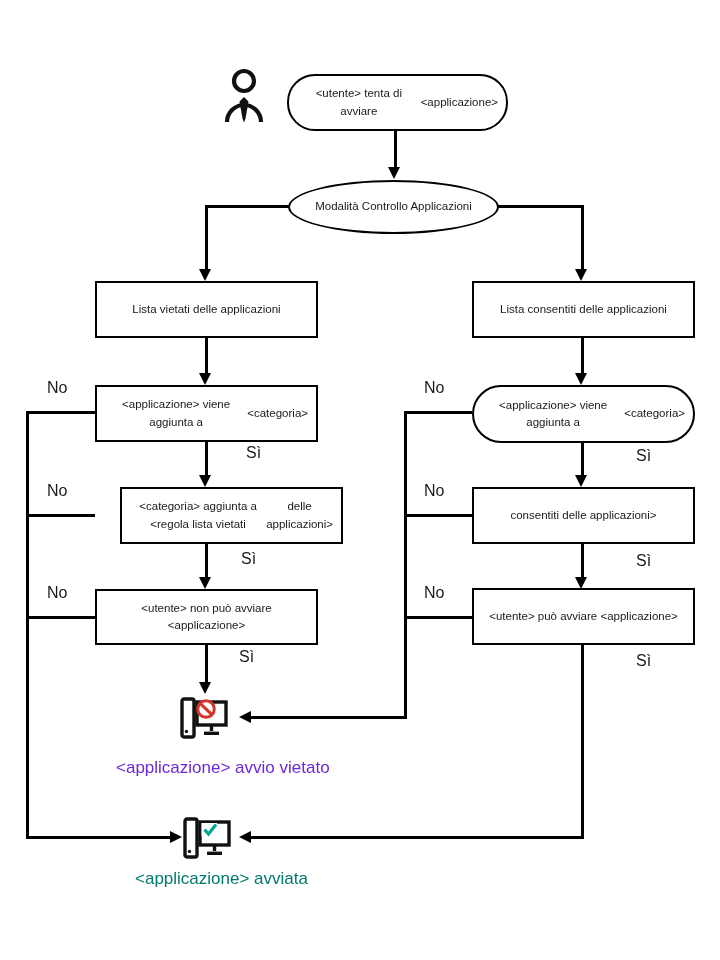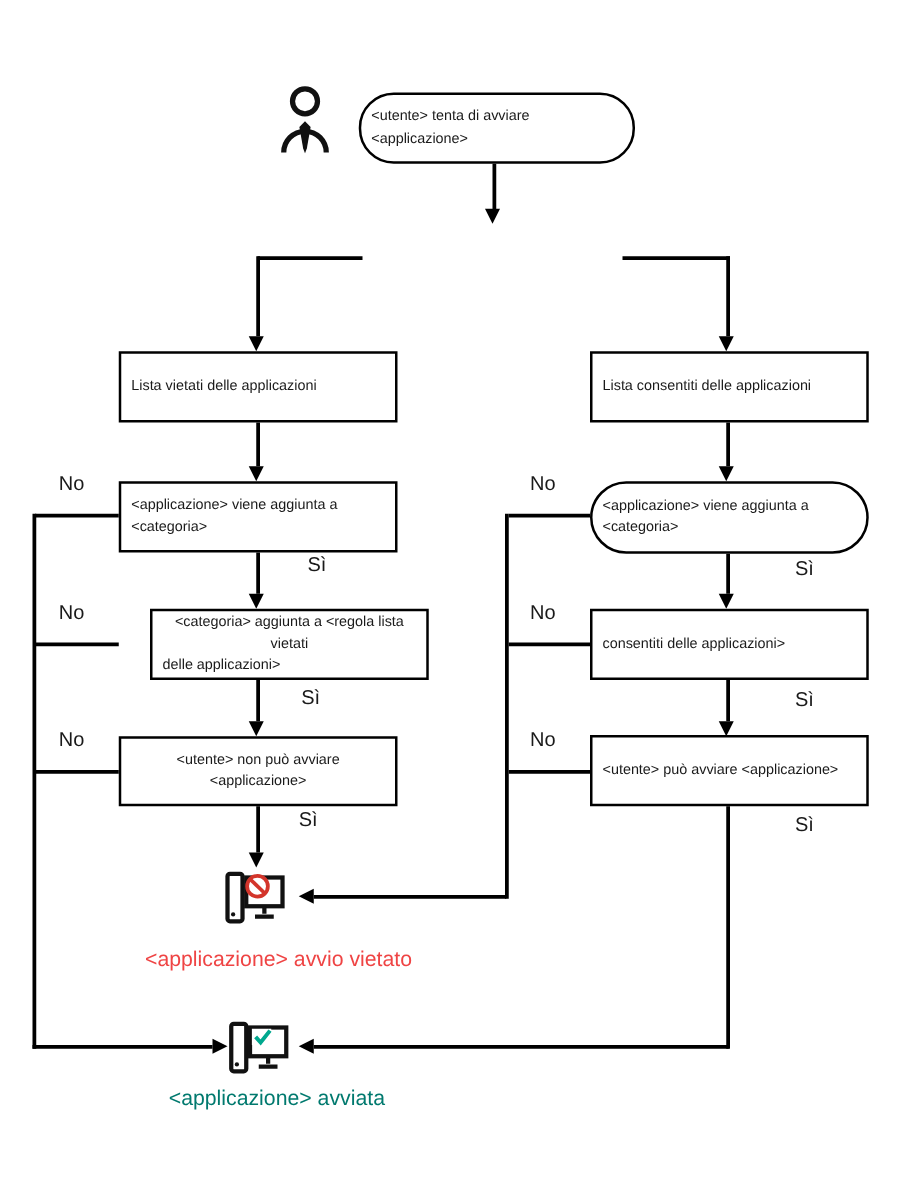--- a/index.html
+++ b/index.html
@@ -1,34 +1,34 @@
 <!DOCTYPE html>
 <html><head>
 <meta charset="utf-8">
 <style>
   html,body{margin:0;padding:0;background:#fff;}
   #canvas{position:relative;width:720px;height:960px;background:#fff;overflow:hidden;
           font-family:"Liberation Sans",sans-serif;}
   .box{position:absolute;border:2.5px solid #000;background:#fff;display:flex;
-       flex-direction:column;align-items:flex-start;justify-content:center;text-align:center;
+       flex-direction:row;align-items:center;justify-content:center;text-align:center;
        font-size:11.5px;line-height:1.5;color:#1a1a1a;box-sizing:border-box;padding:2px 8px;}
   .pill{border-radius:28px;}
   .stadium{border-radius:29px;}
   .ellipse{border-radius:50%;}
   .vl{position:absolute;width:3px;background:#000;}
   .hl{position:absolute;height:3px;background:#000;}
   .ad{position:absolute;width:0;height:0;border-left:6.5px solid transparent;
       border-right:6.5px solid transparent;border-top:12px solid #000;}
   .al{position:absolute;width:0;height:0;border-top:6.5px solid transparent;
       border-bottom:6.5px solid transparent;border-right:12px solid #000;}
   .ar{position:absolute;width:0;height:0;border-top:6.5px solid transparent;
       border-bottom:6.5px solid transparent;border-left:12px solid #000;}
   .lbl{position:absolute;font-size:16px;color:#1a1a1a;}
   .outcome{position:absolute;font-size:17px;white-space:nowrap;}
-  .denied-text{color:#ef4444;}
+  .denied-text{color:#6d28d9;}
   .allowed-text{color:#00796e;}
   .icon{position:absolute;}
 </style>
 </head>
 <body>
 
 <div id="canvas">
 
   <div class="icon" style="left:224px;top:68px;">
     <svg width="40" height="64" viewBox="0 0 40 64">
@@ -39,20 +39,23 @@
   </div>
 
   <div class="box pill" style="left:287px;top:74px;width:221px;height:57px;">
     <span>&lt;utente&gt; tenta di avviare</span>
     <span>&lt;applicazione&gt;</span>
   </div>
 
   <div class="vl" style="left:394px;top:131px;height:38px;"></div>
   <div class="ad" style="left:388px;top:167px;"></div>
 
+  <div class="box ellipse" style="left:288px;top:180px;width:211px;height:54px;">
+    <span>Modalità Controllo Applicazioni</span>
+  </div>
 
   <div class="hl" style="left:206px;top:205px;width:84px;"></div>
   <div class="vl" style="left:205px;top:205px;height:64px;"></div>
   <div class="ad" style="left:199px;top:269px;"></div>
 
   <div class="hl" style="left:498px;top:205px;width:86px;"></div>
   <div class="vl" style="left:581px;top:205px;height:64px;"></div>
   <div class="ad" style="left:575px;top:269px;"></div>
 
   <div class="box" style="left:472px;top:281px;width:223px;height:57px;">

